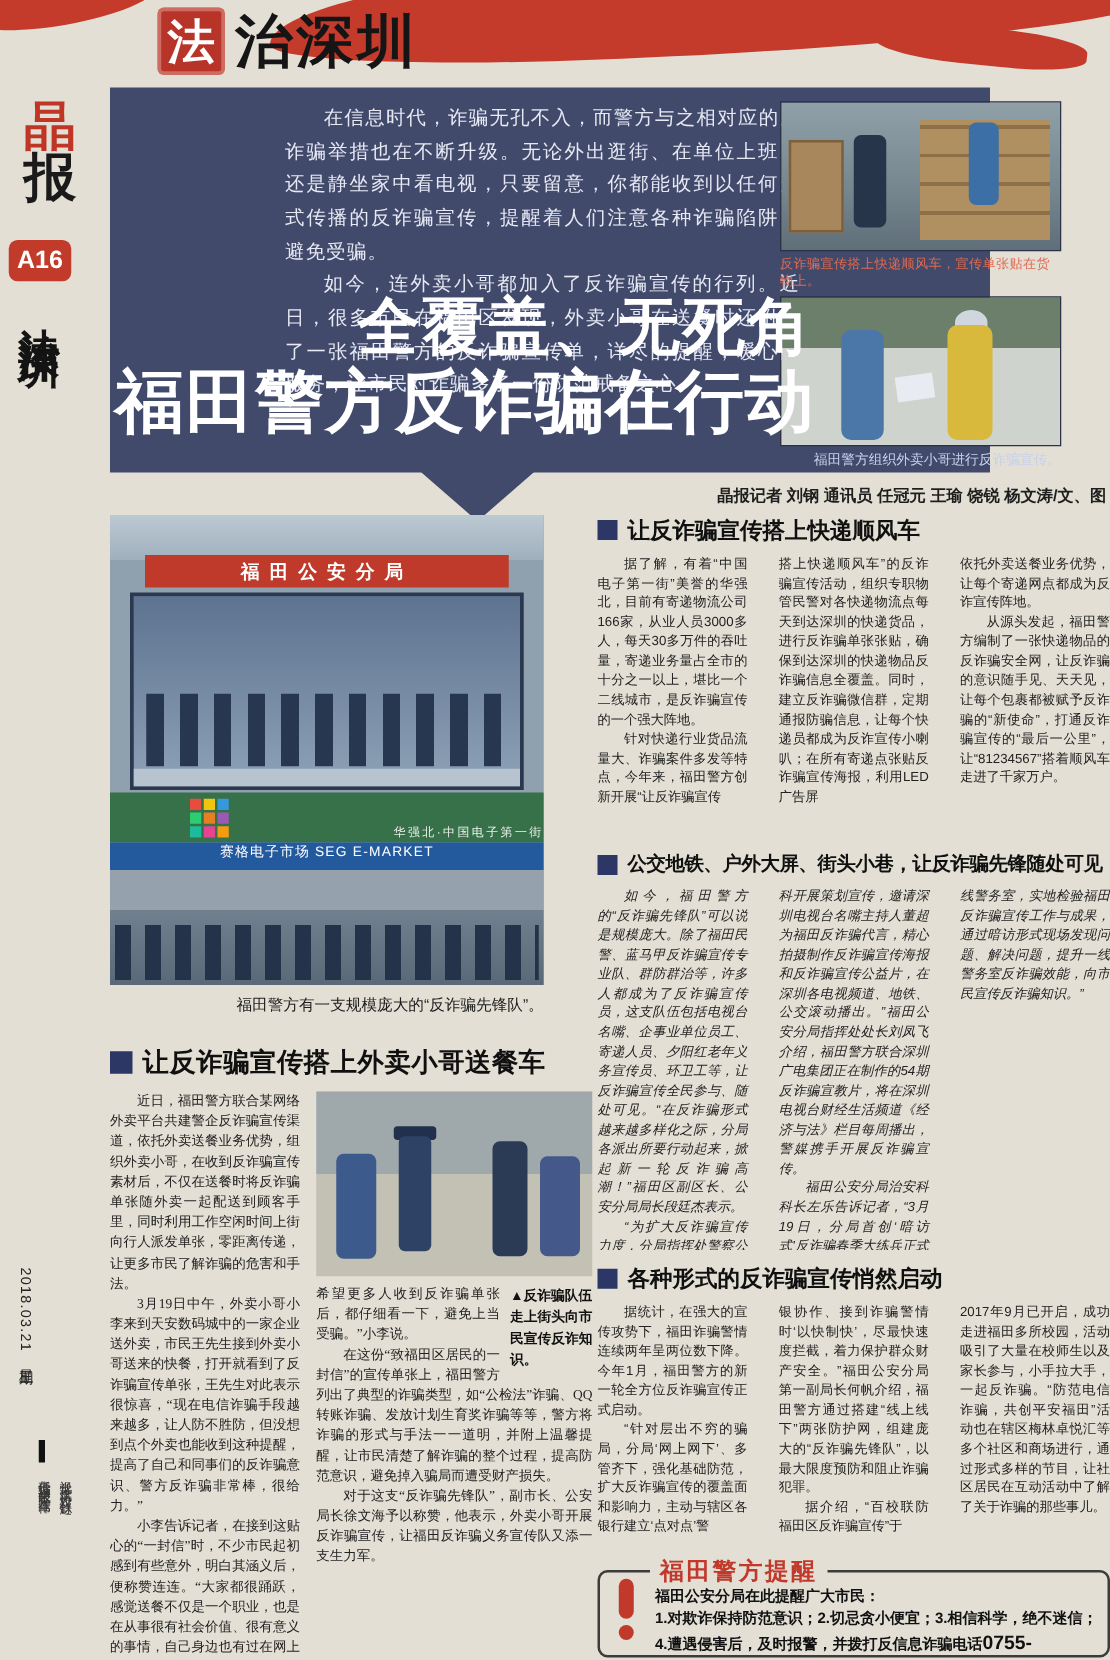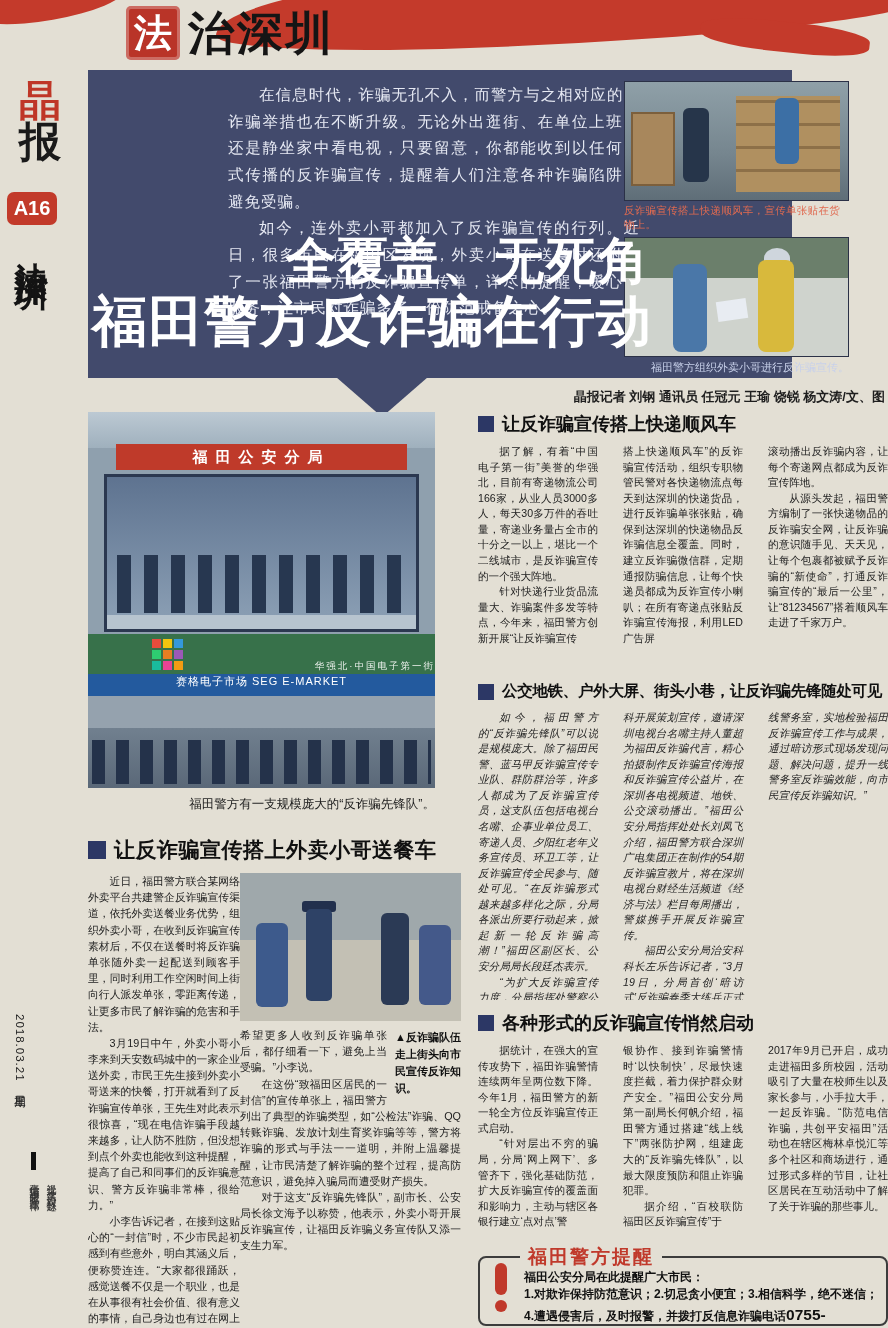--- a/index.html
+++ b/index.html
@@ -81,21 +81,21 @@
   
   .art-h{display:flex;align-items:center;gap:8px;}
   .art-h .sq{width:18px;height:18px;background:#2c3765;flex:none;}
   .art-h b{font-weight:900;color:#101010;}
   p.np{margin:0;font-size:10.8px;line-height:1.5;text-align:justify;color:#222;text-indent:2em;}
   p.cont{text-indent:0;}
 
   
   .left-art{position:absolute;left:88px;top:836px;width:386px;}
   .left-art .art-h b{font-size:21px;letter-spacing:.5px;}
-  .la-body{margin-top:9px;display:flex;height:452px;overflow:hidden;}
+  .la-body{margin-top:9px;display:flex;gap:13px;height:452px;overflow:hidden;font-family:Liberation Serif, serif;}
   .la-c1{width:152px;flex:none;}
   .la-cr{width:221px;flex:none;}
   .la-photo{height:148px;position:relative;overflow:hidden;margin-bottom:6px;
       background:linear-gradient(#9fa8ab 0 45%,#c3c0b4 45% 100%);}
   .la-photo .sf1{position:absolute;left:66px;top:36px;width:26px;height:92px;background:#2e4266;border-radius:5px;}
   .la-photo .sfc{position:absolute;left:62px;top:28px;width:34px;height:11px;background:#22304d;border-radius:3px;}
   .la-photo .sf2{position:absolute;left:16px;top:50px;width:32px;height:84px;background:#3d5a8c;border-radius:6px;}
   .la-photo .sf3{position:absolute;right:52px;top:40px;width:28px;height:92px;background:#2b3a55;border-radius:6px;}
   .la-photo .sf4{position:absolute;right:10px;top:52px;width:32px;height:80px;background:#44598a;border-radius:6px;}
   .la-cap{float:right;width:66px;margin:2px 0 4px 8px;font-size:11px;font-weight:700;line-height:1.55;color:#111;}
@@ -247,21 +247,21 @@
       </div>
       <div class="cols">
         <div class="col">
           <p class="np">据了解，有着“中国电子第一街”美誉的华强北，目前有寄递物流公司166家，从业人员3000多人，每天30多万件的吞吐量，寄递业务量占全市的十分之一以上，堪比一个二线城市，是反诈骗宣传的一个强大阵地。</p>
           <p class="np">针对快递行业货品流量大、诈骗案件多发等特点，今年来，福田警方创新开展“让反诈骗宣传</p>
         </div>
         <div class="col">
           <p class="np cont">搭上快递顺风车”的反诈骗宣传活动，组织专职物管民警对各快递物流点每天到达深圳的快递货品，进行反诈骗单张张贴，确保到达深圳的快递物品反诈骗信息全覆盖。同时，建立反诈骗微信群，定期通报防骗信息，让每个快递员都成为反诈宣传小喇叭；在所有寄递点张贴反诈骗宣传海报，利用LED广告屏</p>
         </div>
         <div class="col">
-          <p class="np cont">滚动播出反诈骗内容，让每个寄递网点都成为反诈宣传阵地。</p>
+          <p class="np cont">依托外卖送餐业务优势，让每个寄递网点都成为反诈宣传阵地。</p>
           <p class="np">从源头发起，福田警方编制了一张快递物品的反诈骗安全网，让反诈骗的意识随手见、天天见，让每个包裹都被赋予反诈骗的“新使命”，打通反诈骗宣传的“最后一公里”，让“81234567”搭着顺风车走进了千家万户。</p>
         </div>
       </div>
     </article>
 
     <article class="r-art a2">
       <div class="art-h">
         <span class="sq"></span>
         <b>公交地铁、户外大屏、街头小巷，让反诈骗先锋随处可见</b>
       </div>

